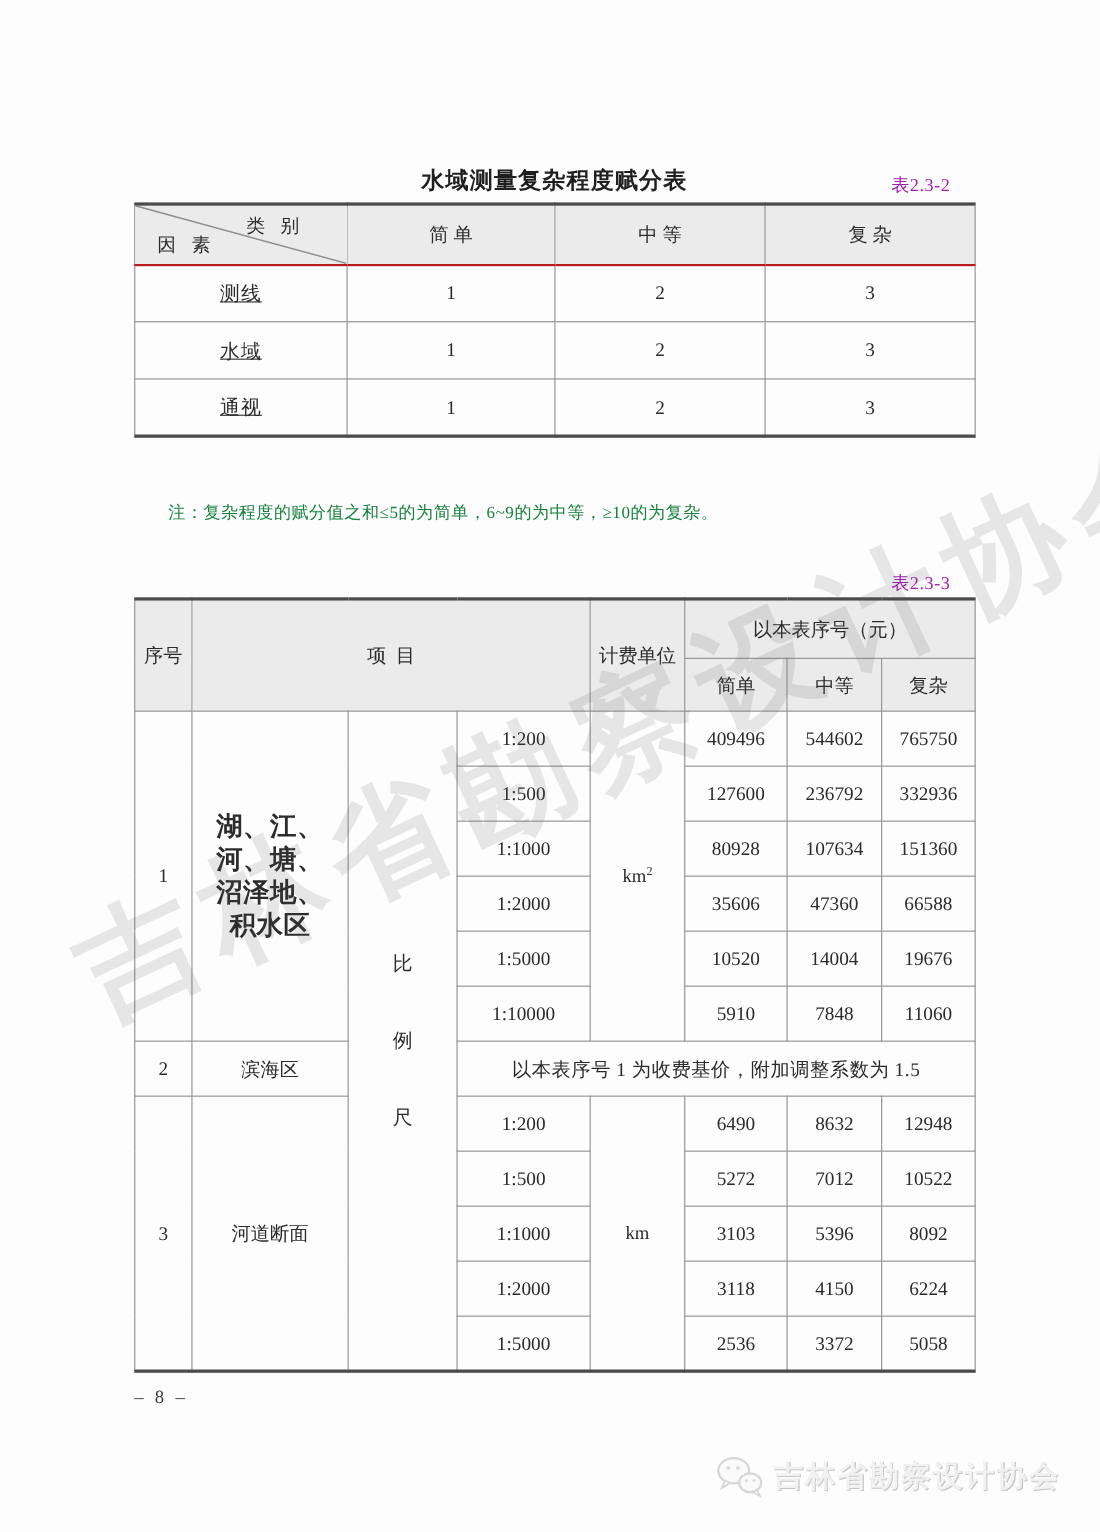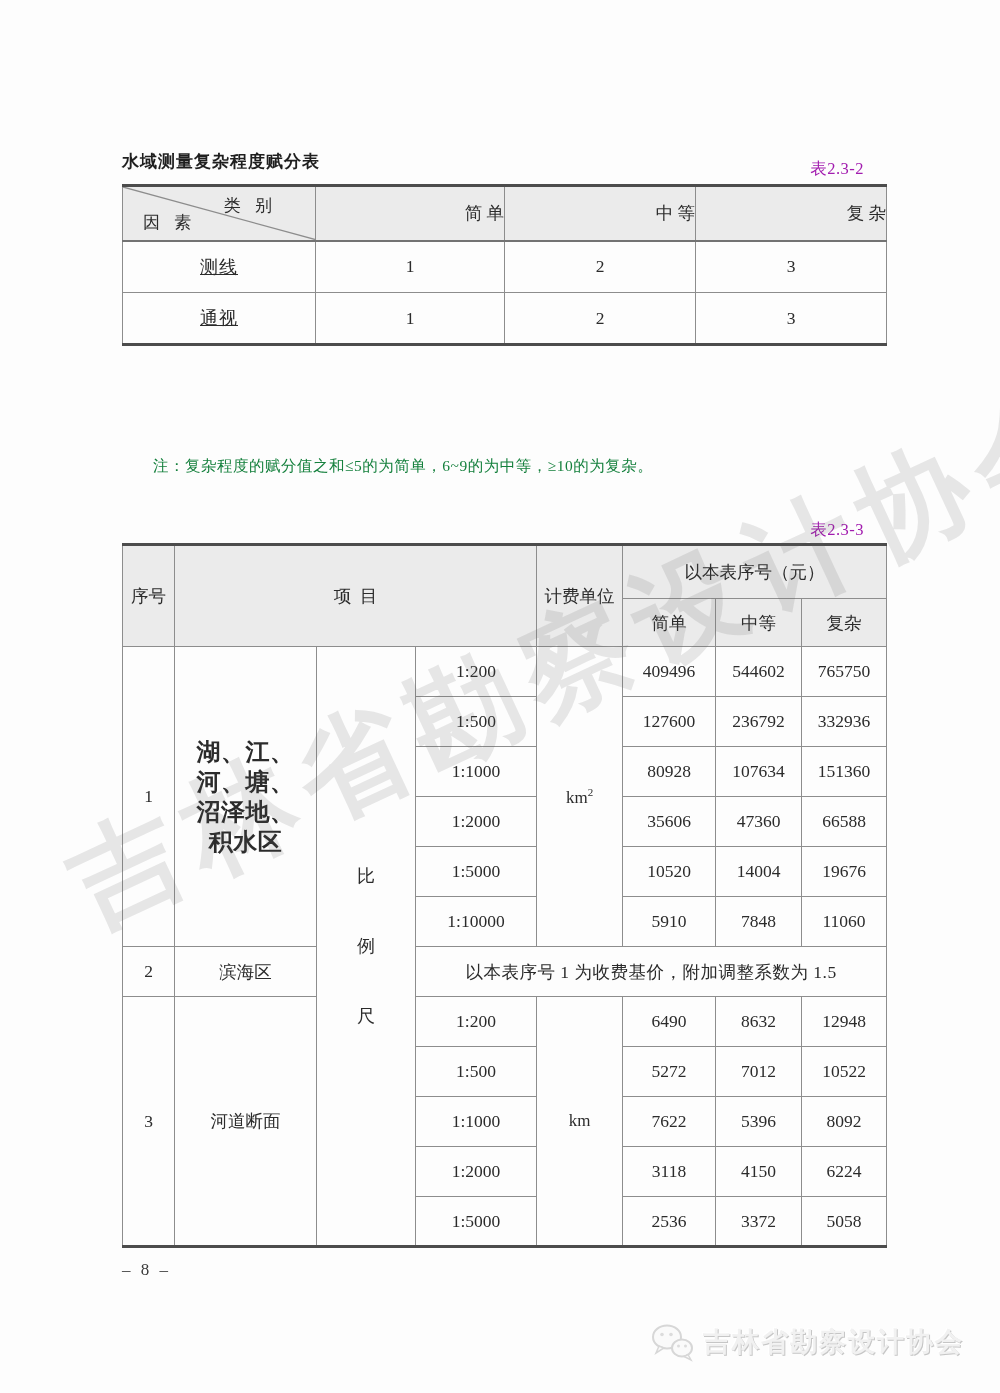--- a/index.html
+++ b/index.html
@@ -3,41 +3,41 @@
 <meta charset="utf-8">
 <style>
   html,body{margin:0;padding:0;background:#ffffff;}
   .page{
     position:relative;width:1000px;height:1393px;margin:0 auto;
     background:#fdfdfd;overflow:hidden;
     font-family:"Liberation Serif","DejaVu Serif",serif;color:#2b2b2b;
   }
   
   .tbl-title{
-    position:absolute;left:122px;width:764px;
+    position:absolute;left:122px;width:764px;text-align:center;
     font-family:"Liberation Sans","DejaVu Sans",sans-serif;
-    font-weight:bold;font-size:17px;letter-spacing:1px;color:#1f1f1f;
+    font-weight:bold;font-size:21px;letter-spacing:1px;color:#1f1f1f;
   }
   .t1-title{top:150px;}
   .t2-title{top:509px;}
   .tbl-ref{
     position:absolute;right:136px;font-size:16.5px;color:#a21caf;letter-spacing:0.5px;
   }
   .t1-ref{top:158px;}
   .t2-ref{top:519px;margin-left:44px;}
   
   table{border-collapse:collapse;table-layout:fixed;position:absolute;left:122px;width:764px;}
   td{
     border:1px solid #8d8d8d;text-align:center;vertical-align:middle;
     padding:0;font-size:17.5px;color:#2b2b2b;overflow:hidden;
   }
   .table1{top:184px;border-top:3px solid #4c4c4c;border-bottom:3px solid #4c4c4c;}
   .table2{top:543px;border-top:3px solid #4c4c4c;border-bottom:3px solid #4c4c4c;}
   .head td{background:#ebebeb;}
-  .table1 .head td{border-bottom:2px solid #737373;text-align:right;}
+  .table1 .head td{border-bottom:2px solid #b91c1c;}
   .table1 .head{height:55px;}
   .table1 .row{height:52px;}
   .table2 .head1{height:54px;}
   .table2 .head2{height:48px;}
   .table2 .row{height:50px;}
   .ws-pre{white-space:pre;}
   .factor-cell{letter-spacing:1px;font-size:18px;text-decoration:underline;}
   
   .diag{position:relative;}
   .diag svg{position:absolute;left:0;top:0;width:100%;height:100%;display:block;}
@@ -95,20 +95,26 @@
           </svg>
           <span class="cat">类 别</span>
           <span class="fac">因 素</span>
         </td>
         <td class="ws-pre">简 单</td>
         <td class="ws-pre">中 等</td>
         <td class="ws-pre">复 杂</td>
       </tr>
       <tr class="row">
         <td class="factor-cell">测线</td>
+        <td>1</td>
+        <td>2</td>
+        <td>3</td>
+      </tr>
+      <tr class="row">
+        <td class="factor-cell">水域</td>
         <td>1</td>
         <td>2</td>
         <td>3</td>
       </tr>
       <tr class="row">
         <td class="factor-cell">通视</td>
         <td>1</td>
         <td>2</td>
         <td>3</td>
       </tr>
@@ -213,21 +219,21 @@
         <td>12948</td>
       </tr>
       <tr class="row">
         <td>1:500</td>
         <td>5272</td>
         <td>7012</td>
         <td>10522</td>
       </tr>
       <tr class="row">
         <td>1:1000</td>
-        <td>7622</td>
+        <td>3103</td>
         <td>5396</td>
         <td>8092</td>
       </tr>
       <tr class="row">
         <td>1:2000</td>
         <td>3118</td>
         <td>4150</td>
         <td>6224</td>
       </tr>
       <tr class="row">

